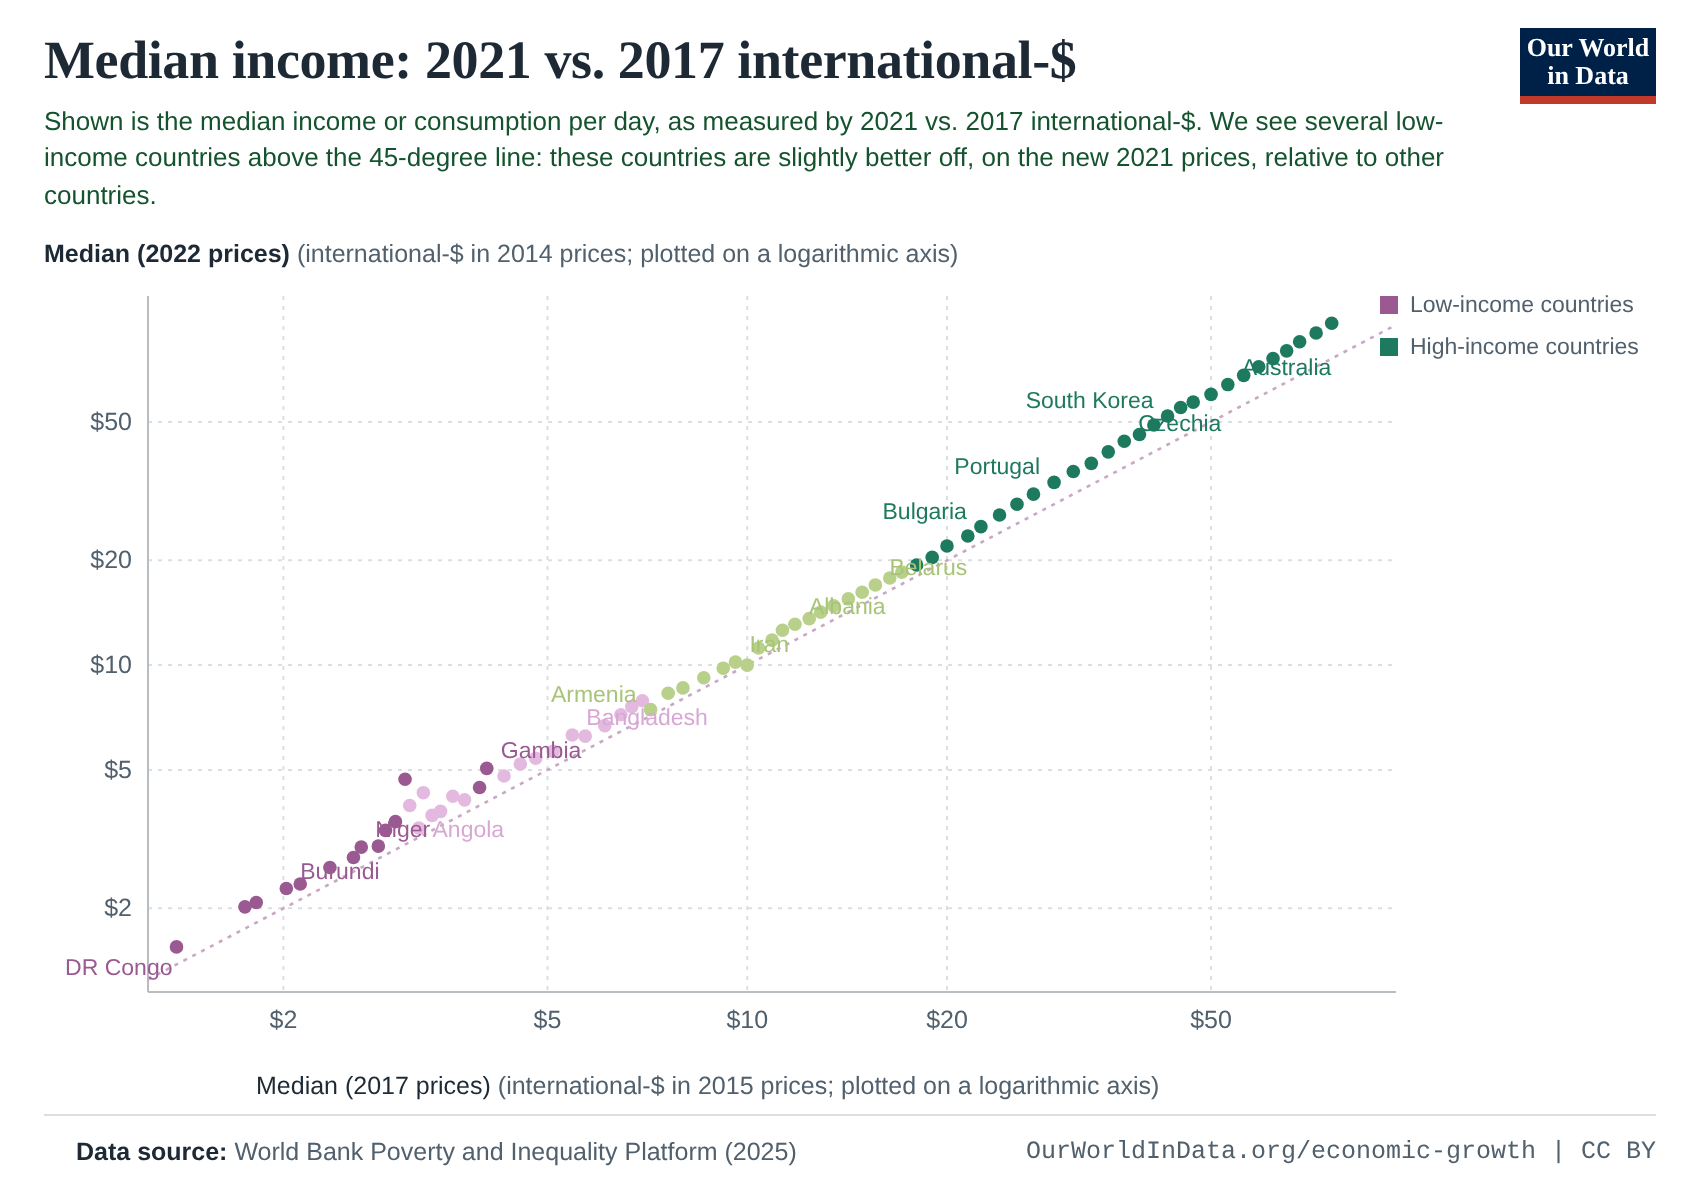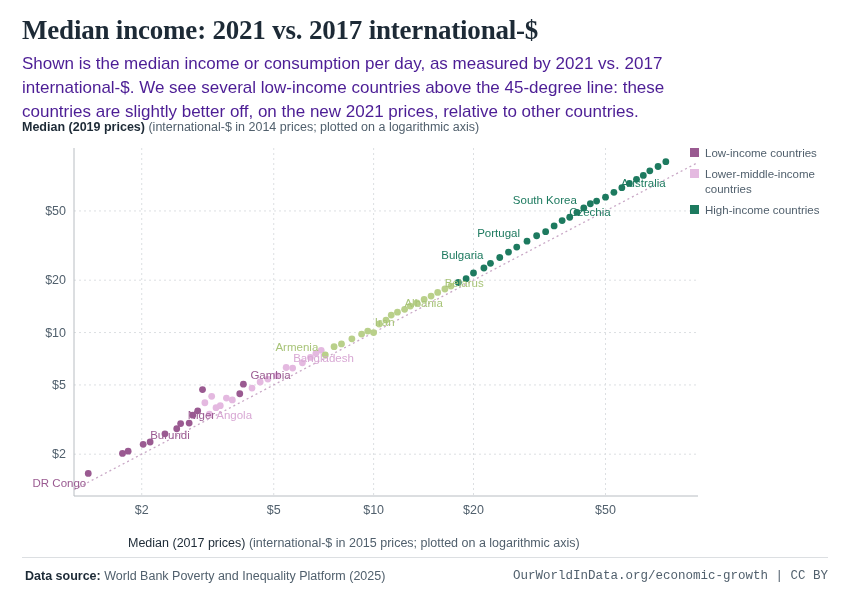--- a/index.html
+++ b/index.html
@@ -25,23 +25,23 @@
   .title {
     font-family: "Liberation Serif", serif;
     font-size: 27px;
     font-weight: 700;
     letter-spacing: -0.2px;
     color: #1d2a36;
     margin: 0 0 6px 0;
     line-height: 1.1;
   }
   .subtitle {
-    font-size: 17px;
+    font-size: 13px;
     line-height: 1.42;
-    color: #4c1d95;
+    color: #14532d;
     max-width: 700px;
     margin: 0;
   }
   .owid-logo {
     position: absolute;
     top: 14px;
     right: 22px;
     width: 68px;
     height: 38px;
     background: #002147;
@@ -118,21 +118,21 @@
     position: absolute;
     left: 0;
     right: 0;
     bottom: 0;
     height: 42px;
     border-top: 1px solid #dcdfe2;
     margin: 0 22px;
   }
   .footer-inner {
     position: absolute;
-    left: 3px;
+    left: 16px;
     right: 0;
     top: 11px;
     display: flex;
     justify-content: space-between;
     font-size: 12.5px;
     color: #51606d;
   }
   .footer b { color: #1d2a36; font-weight: 700; }
   .footer-right { color: #51606d; font-family: Liberation Mono, monospace; }
 
@@ -147,23 +147,27 @@
   }
 </style>
 </head>
 <body>
 
 <div class="page">
 
   <h1 class="title">Median income: 2021 vs. 2017 international-$</h1>
   <p class="subtitle">Shown is the median income or consumption per day, as measured by 2021 vs. 2017 international-$. We see several low-income countries above the 45-degree line: these countries are slightly better off, on the new 2021 prices, relative to other countries.</p>
 
+  <div class="owid-logo">
+    <span>Our World</span>
+    <span>in Data</span>
+  </div>
 
   <div class="axis-title-top">
-    <b>Median (2019 prices)</b>
+    <b>Median (2022 prices)</b>
     <span>(international-$ in 2014 prices; plotted on a logarithmic axis)</span>
   </div>
 
   <div class="plot">
     <div class="plot-inner">
       <svg class="chart" id="chart-svg" width="806" height="390">
           <g>
             <line x1="119.72115519584227" x2="119.72115519584227" y1="8" y2="356" stroke="#dcdfe2" stroke-width="1" stroke-dasharray="2,3"></line>
             <line x1="251.74623542201704" x2="251.74623542201704" y1="8" y2="356" stroke="#dcdfe2" stroke-width="1" stroke-dasharray="2,3"></line>
             <line x1="351.6193531330255" x2="351.6193531330255" y1="8" y2="356" stroke="#dcdfe2" stroke-width="1" stroke-dasharray="2,3"></line>
@@ -292,24 +296,20 @@
     <b>Median (2017 prices)</b>
     <span>(international-$ in 2015 prices; plotted on a logarithmic axis)</span>
   </div>
 
   <div class="legend" id="legend">
       <div class="legend-item">
         <span class="legend-swatch" style="background: rgb(154, 90, 145);"></span>
         <span class="legend-label">Low-income countries</span>
       </div>
       <div class="legend-item">
-        <span class="legend-swatch" style="background: rgb(228, 185, 224);"></span>
-        <span class="legend-label">Lower-middle-income countries</span>
-      </div>
-      <div class="legend-item">
         <span class="legend-swatch" style="background: rgb(29, 122, 95);"></span>
         <span class="legend-label">High-income countries</span>
       </div>
     </div>
 
   <div class="footer">
     <div class="footer-inner">
       <div>
         <b>Data source:</b>
         <span>World Bank Poverty and Inequality Platform (2025)</span>

